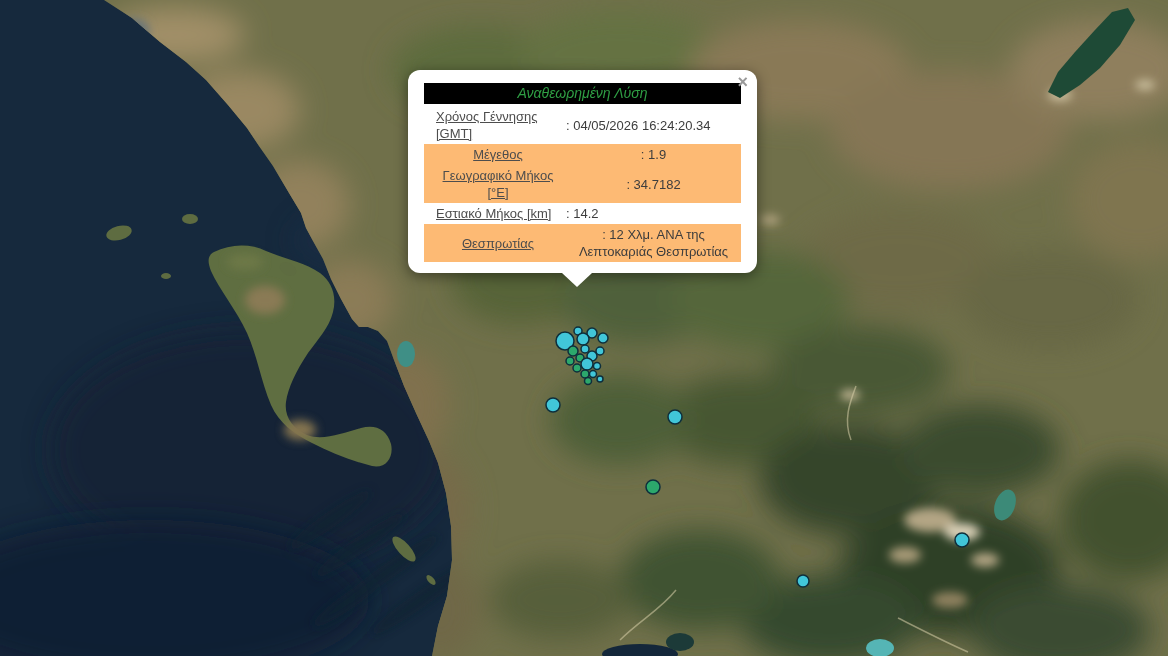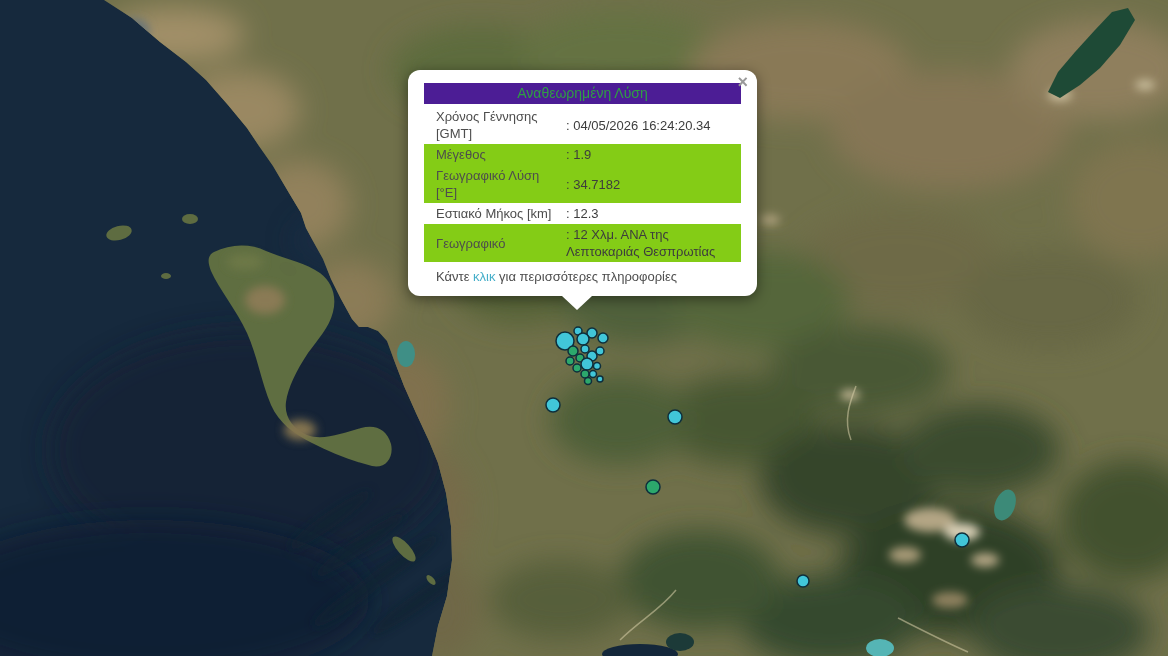--- a/index.html
+++ b/index.html
@@ -21,28 +21,28 @@
     content:"";position:absolute;bottom:-14px;left:154px;
     width:0;height:0;border-left:15px solid transparent;
     border-right:15px solid transparent;border-top:14px solid #ffffff;
   }
   .popup-close{
     position:absolute;top:3px;right:9px;color:#9a9a9a;
     font-size:18px;line-height:18px;font-weight:bold;cursor:pointer;
     font-family:"Liberation Sans",sans-serif;
   }
   .popup-title{
-    background:#4c1d95;color:#2f9e44;text-align:center;
-    font-size:14px;padding:2px 0;margin-bottom:2px;
+    background:#000000;color:#2f9e44;text-align:center;
+    font-size:14px;padding:2px 0;margin-bottom:2px;font-style:italic;
   }
   table.qk{border-collapse:collapse;width:100%;}
   table.qk td{vertical-align:middle;padding:2px 0;}
-  table.qk td.lbl{width:124px;color:#4d4d4d;padding-left:12px;padding-right:6px;}
+  table.qk td.lbl{width:124px;color:#4d4d4d;padding-left:12px;padding-right:6px;text-decoration:underline;}
   table.qk td.val{color:#3d3d3d;}
-  table.qk tr.alt td{background:#84cc16;}
+  table.qk tr.alt td{background:#fdba74;text-align:center;}
   .popup-footer{margin-top:6px;padding-left:12px;color:#4d4d4d;}
   .popup-footer .lnk{color:#45aec9;cursor:pointer;}
 </style>
 </head>
 <body>
 
 <div id="stage">
 
   <svg id="map-svg" width="1168" height="656" viewBox="0 0 1168 656">
     <defs>
@@ -205,31 +205,28 @@
       <tbody>
           <tr>
         <td class="lbl">Χρόνος Γέννησης [GMT]</td>
         <td class="val">: 04/05/2026 16:24:20.34</td>
       </tr>
       <tr class="alt">
         <td class="lbl">Μέγεθος</td>
         <td class="val">: 1.9</td>
       </tr>
       <tr class="alt">
-        <td class="lbl">Γεωγραφικό Λύση [°E]</td>
+        <td class="lbl">Γεωγραφικό Μήκος [°E]</td>
         <td class="val">: 34.7182</td>
       </tr>
       <tr>
         <td class="lbl">Εστιακό Μήκος [km]</td>
-        <td class="val">: 12.3</td>
+        <td class="val">: 14.2</td>
       </tr>
       <tr class="alt">
-        <td class="lbl">Γεωγραφικό</td>
+        <td class="lbl">Θεσπρωτίας</td>
         <td class="val">: 12 Χλμ. ΑΝΑ της Λεπτοκαριάς Θεσπρωτίας</td>
       </tr>
     </tbody>
       </table>
 
-    <div class="popup-footer">
-      <span>Κάντε </span><span class="lnk">κλικ</span><span> για περισσότερες πληροφορίες</span>
-    </div>
   </div>
 </div>
 
 </body></html>

